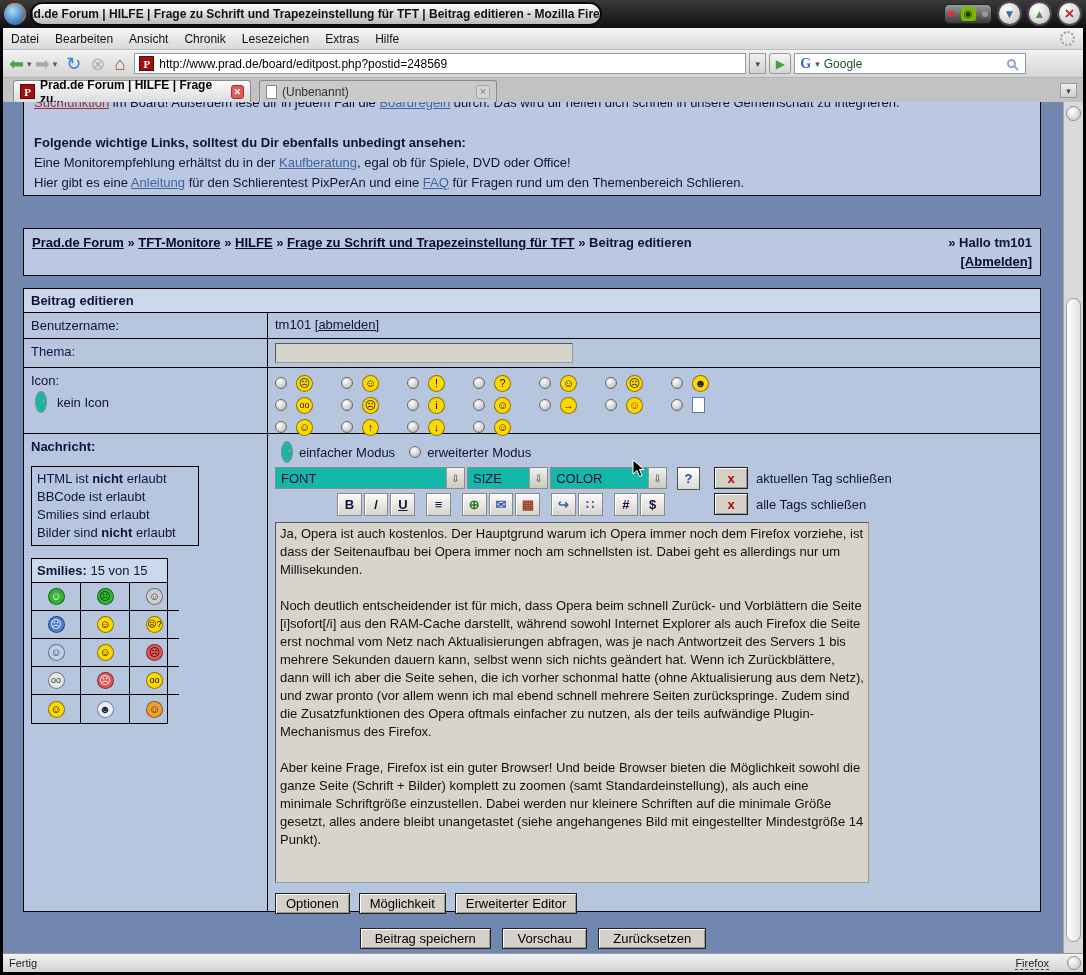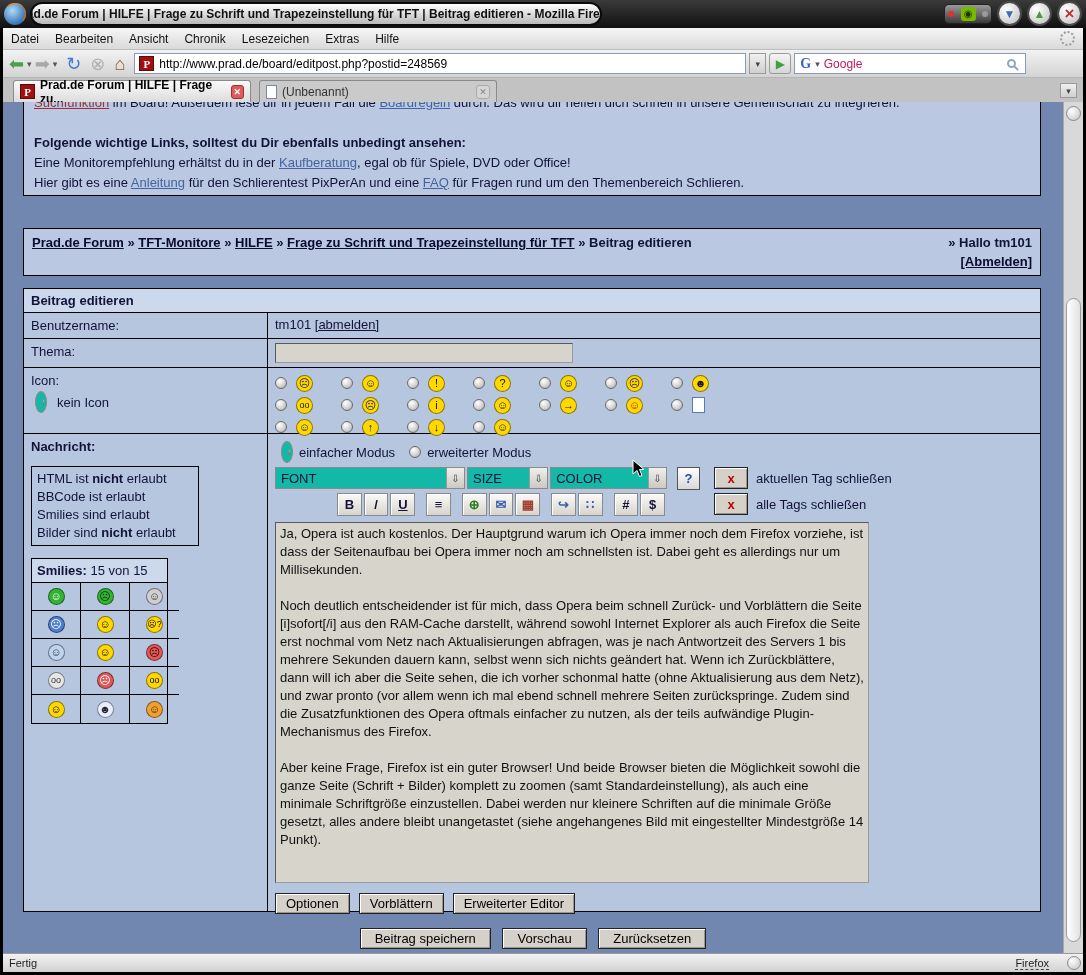--- a/index.html
+++ b/index.html
@@ -41,21 +41,21 @@
     align-items:center; gap:5px; padding:0 4px; font-size:12px; }
   .favicon-p { width:15px; height:15px; background:#a01010; color:#fff; font-weight:bold; font-size:11px;
     font-family:"Liberation Serif", serif; display:flex; align-items:center; justify-content:center; flex:none; border:1px solid #5a0808;}
   .url-drop { width:17px; height:21px; background:linear-gradient(180deg,#f0f0f0,#d0d0d0); border:1px solid #9a9a9a;
     display:flex; align-items:center; justify-content:center; font-size:9px; color:#444; }
   .go-btn { width:22px; height:21px; background:linear-gradient(180deg,#f4f4f4,#d6d6d6); border:1px solid #9a9a9a;
     border-radius:3px; color:#3fa03f; font-size:12px; display:flex; align-items:center; justify-content:center; }
   .searchbox { height:21px; width:232px; background:#fff; border:1px solid #8a9cb5; display:flex;
     align-items:center; gap:4px; padding:0 5px; font-size:12px; }
   .g-logo { font-family:"Liberation Serif", serif; font-weight:bold; color:#3a5fc8; font-size:14px; }
-  .search-text { color:#be185d; flex:1; }
+  .search-text { color:#14532d; flex:1; }
   .mag { width:9px; height:9px; border:2px solid #93a5c4; border-radius:50%; position:relative; margin-right:4px;}
   .mag::after { content:''; position:absolute; width:6px; height:2px; background:#93a5c4;
     transform:rotate(45deg); right:-5px; bottom:-3px; }
 
   .tabbar { position:absolute; top:78px; left:3px; width:1080px; height:24px; background:#c2c2c2;
     display:flex; align-items:flex-end; padding-left:10px; }
   .tab { height:22px; display:flex; align-items:center; gap:5px; padding:0 6px; font-size:12px;
     border:1px solid #8a8a8a; border-bottom:none; border-radius:3px 3px 0 0; margin-right:8px; }
   .tab.active { background:linear-gradient(180deg,#fafafa,#dcdcdc); font-weight:bold; width:238px; }
   .tab.inactive { background:#cacaca; color:#333; width:238px; }
@@ -478,21 +478,21 @@
         </div>
 
         <textarea class="msgarea" style="">Ja, Opera ist auch kostenlos. Der Hauptgrund warum ich Opera immer noch dem Firefox vorziehe, ist dass der Seitenaufbau bei Opera immer noch am schnellsten ist. Dabei geht es allerdings nur um Millisekunden.
 
 Noch deutlich entscheidender ist für mich, dass Opera beim schnell Zurück- und Vorblättern die Seite [i]sofort[/i] aus den RAM-Cache darstellt, während sowohl Internet Explorer als auch Firefox die Seite erst nochmal vom Netz nach Aktualisierungen abfragen, was je nach Antwortzeit des Servers 1 bis mehrere Sekunden dauern kann, selbst wenn sich nichts geändert hat. Wenn ich Zurückblättere, dann will ich aber die Seite sehen, die ich vorher schonmal hatte (ohne Aktualisierung aus dem Netz), und zwar pronto (vor allem wenn ich mal ebend schnell mehrere Seiten zurückspringe. Zudem sind die Zusatzfunktionen des Opera oftmals einfacher zu nutzen, als der teils aufwändige Plugin-Mechanismus des Firefox.
 
 Aber keine Frage, Firefox ist ein guter Browser! Und beide Browser bieten die Möglichkeit sowohl die ganze Seite (Schrift + Bilder) komplett zu zoomen (samt Standardeinstellung), als auch eine minimale Schriftgröße einzustellen. Dabei werden nur kleinere Schriften auf die minimale Größe gesetzt, alles andere bleibt unangetastet (siehe angehangenes Bild mit eingestellter Mindestgröße 14 Punkt).</textarea>
 
         <div class="cell-btns">
           <button class="btn">Optionen</button>
-          <button class="btn">Vorblättern</button>
+          <button class="btn">Möglichkeit</button>
           <button class="btn">Erweiterter Editor</button>
         </div>
       </div>
     </div>
   </div>
 
   <div class="actions">
     <button class="btn">Beitrag speichern</button>
     <button class="btn">Vorschau</button>
     <button class="btn">Zurücksetzen</button>

